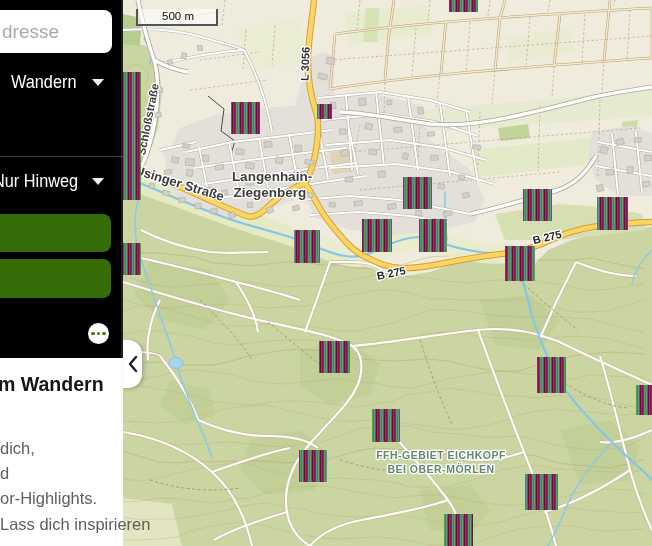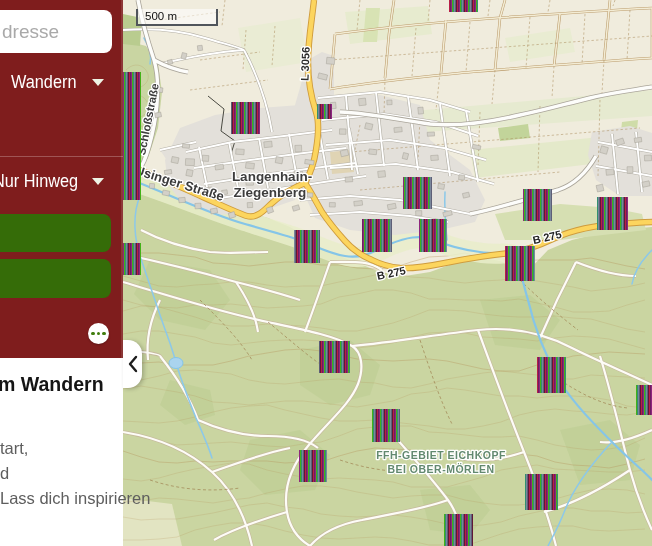--- a/index.html
+++ b/index.html
@@ -3,24 +3,24 @@
 <meta charset="utf-8">
 <style>
   html,body{margin:0;padding:0;}
   body{width:652px;height:546px;overflow:hidden;position:relative;
        font-family:"Liberation Sans",sans-serif;background:#f0ecdd;}
   #map-svg{position:absolute;left:0;top:0;z-index:1;}
   
   .scalebar{position:absolute;left:136px;top:9px;z-index:2;width:82px;height:17px;
     box-sizing:border-box;background:rgba(255,255,255,0.55);
     border-left:2px solid #50555b;border-right:2px solid #50555b;border-bottom:2px solid #50555b;
-    font-size:11.5px;color:#101010;line-height:14px;padding-left:7px;}
+    font-size:11.5px;color:#101010;line-height:14px;padding-left:24px;}
   
   .sidebar{position:absolute;left:0;top:0;width:123px;height:546px;z-index:3;background:#ffffff;}
-  .sidebar-green{position:absolute;left:0;top:0;width:123px;height:358px;background:#7f1d1d;overflow:hidden;box-shadow:inset -2px 0 0 rgba(255,255,255,0.12);}
+  .sidebar-green{position:absolute;left:0;top:0;width:123px;height:358px;background:#000000;overflow:hidden;box-shadow:inset -2px 0 0 rgba(255,255,255,0.12);}
   .search-input{position:absolute;left:-40px;top:10px;width:152px;height:43px;box-sizing:border-box;
     border:none;border-radius:8px;background:#ffffff;padding:0 10px 0 42px;font-size:19px;
     font-family:"Liberation Sans",sans-serif;color:#333;outline:none;}
   .search-input::placeholder{color:#a9a9a9;}
   .dd-row{position:absolute;left:0;width:123px;height:48px;}
   .dd-row.r1{top:58px;text-decoration:underline;}
   .dd-row.r2{top:107px;border-top:1px solid rgba(255,255,255,0.25);}
   .dd-row.r3{top:156px;border-top:1px solid rgba(255,255,255,0.25);}
   .dd-label{position:absolute;top:50%;transform:translateY(-50%) scaleX(0.88);transform-origin:left center;color:#ffffff;font-size:18.5px;white-space:nowrap;}
   .dd-caret{position:absolute;left:92px;top:50%;margin-top:-3px;width:0;height:0;
@@ -441,22 +441,23 @@
       <span style="display:flex;gap:2px">
           <i></i>
           <i></i>
           <i></i>
         </span>
     </button>
   </div>
   <div class="panel"></div>
   <div class="panel-heading">m Wandern</div>
   <div class="panel-text">
-    <div>tart,</div>
+    <div>dich,</div>
     <div>d</div>
+    <div>or-Highlights.</div>
     <div>Lass dich inspirieren</div>
   </div>
 </div>
 
 <button class="collapse-handle">
   <svg width="12" height="20" viewBox="0 0 12 20">
     <polyline points="9,3 3,10 9,17" fill="none" stroke="#1d1d1d" stroke-width="2.4" stroke-linecap="round" stroke-linejoin="round"></polyline>
   </svg>
 </button>
 

